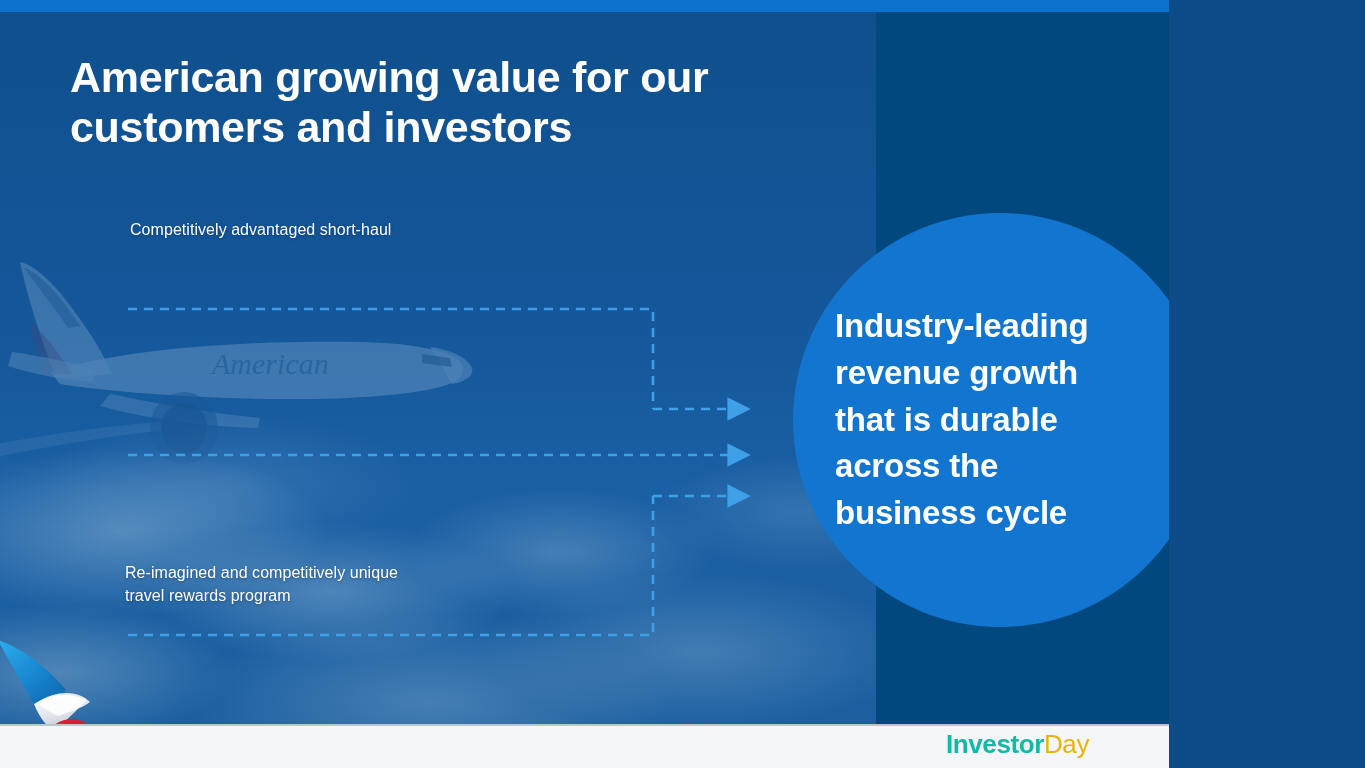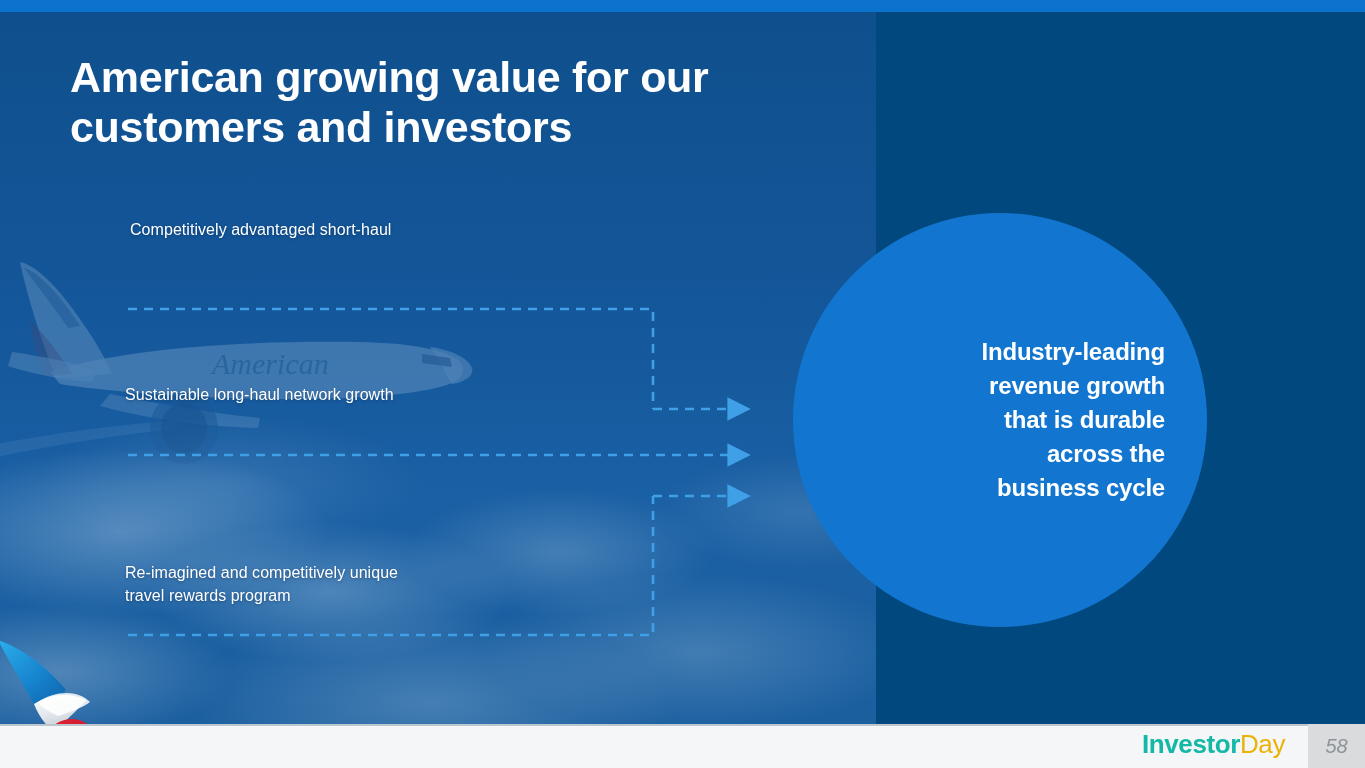--- a/index.html
+++ b/index.html
@@ -2,22 +2,23 @@
 <html><head>
 <meta charset="utf-8">
 <style>
   html,body{margin:0;padding:0;}
   body{
     width:1365px;height:768px;overflow:hidden;
     font-family:"Liberation Sans", sans-serif;
     background:#0d4c86;
   }
   #slide{
-    position:relative;width:1365px;height:768px;overflow:hidden;
+    position:relative;width:1125px;height:768px;overflow:hidden;
     background:#0d4c86;
+    padding-left:44px;
   }
 
   
   .top-bar{
     position:absolute;left:0;top:0;width:1365px;height:12px;
     background:#0B72CE;
   }
 
   
   .stage{
@@ -68,22 +69,22 @@
   
   .connectors{position:absolute;left:0;top:0;width:876px;height:712px;pointer-events:none;}
 
   
   .circle{
     position:absolute;left:793px;top:213px;width:414px;height:414px;
     border-radius:50%;background:#1276D0;
     display:flex;align-items:center;justify-content:center;
   }
   .circle-text{
-    color:#ffffff;font-size:24px;font-weight:bold;line-height:1.42;
-    text-align:right;width:330px;letter-spacing:-.2px;
+    color:#ffffff;font-size:33px;font-weight:bold;line-height:1.42;
+    text-align:left;width:330px;letter-spacing:-.2px;
   }
   .circle-text div{margin:0;}
 
   
   .tail{position:absolute;left:-6px;top:612px;width:200px;height:156px;}
   .tail svg{width:100%;height:100%;display:block;}
 
   
   .footer{
     position:absolute;left:0;top:724px;width:1365px;height:44px;
@@ -198,23 +199,20 @@
   <div class="right-panel"></div>
 
   <div class="title">
     <div>American growing value for our</div>
     <div>customers and investors</div>
   </div>
 
   <div class="bullet" id="bullet1">
     <div>Competitively advantaged short-haul</div>
   </div>
-  <div class="bullet" id="bullet2">
-    <div>Sustainable long-haul network growth</div>
-  </div>
   <div class="bullet" id="bullet3">
     <div>Re-imagined and competitively unique</div>
     <div>travel rewards program</div>
   </div>
 
   <div class="circle">
     <div class="circle-text">
       <div>Industry-leading</div>
       <div>revenue growth</div>
       <div>that is durable</div>

